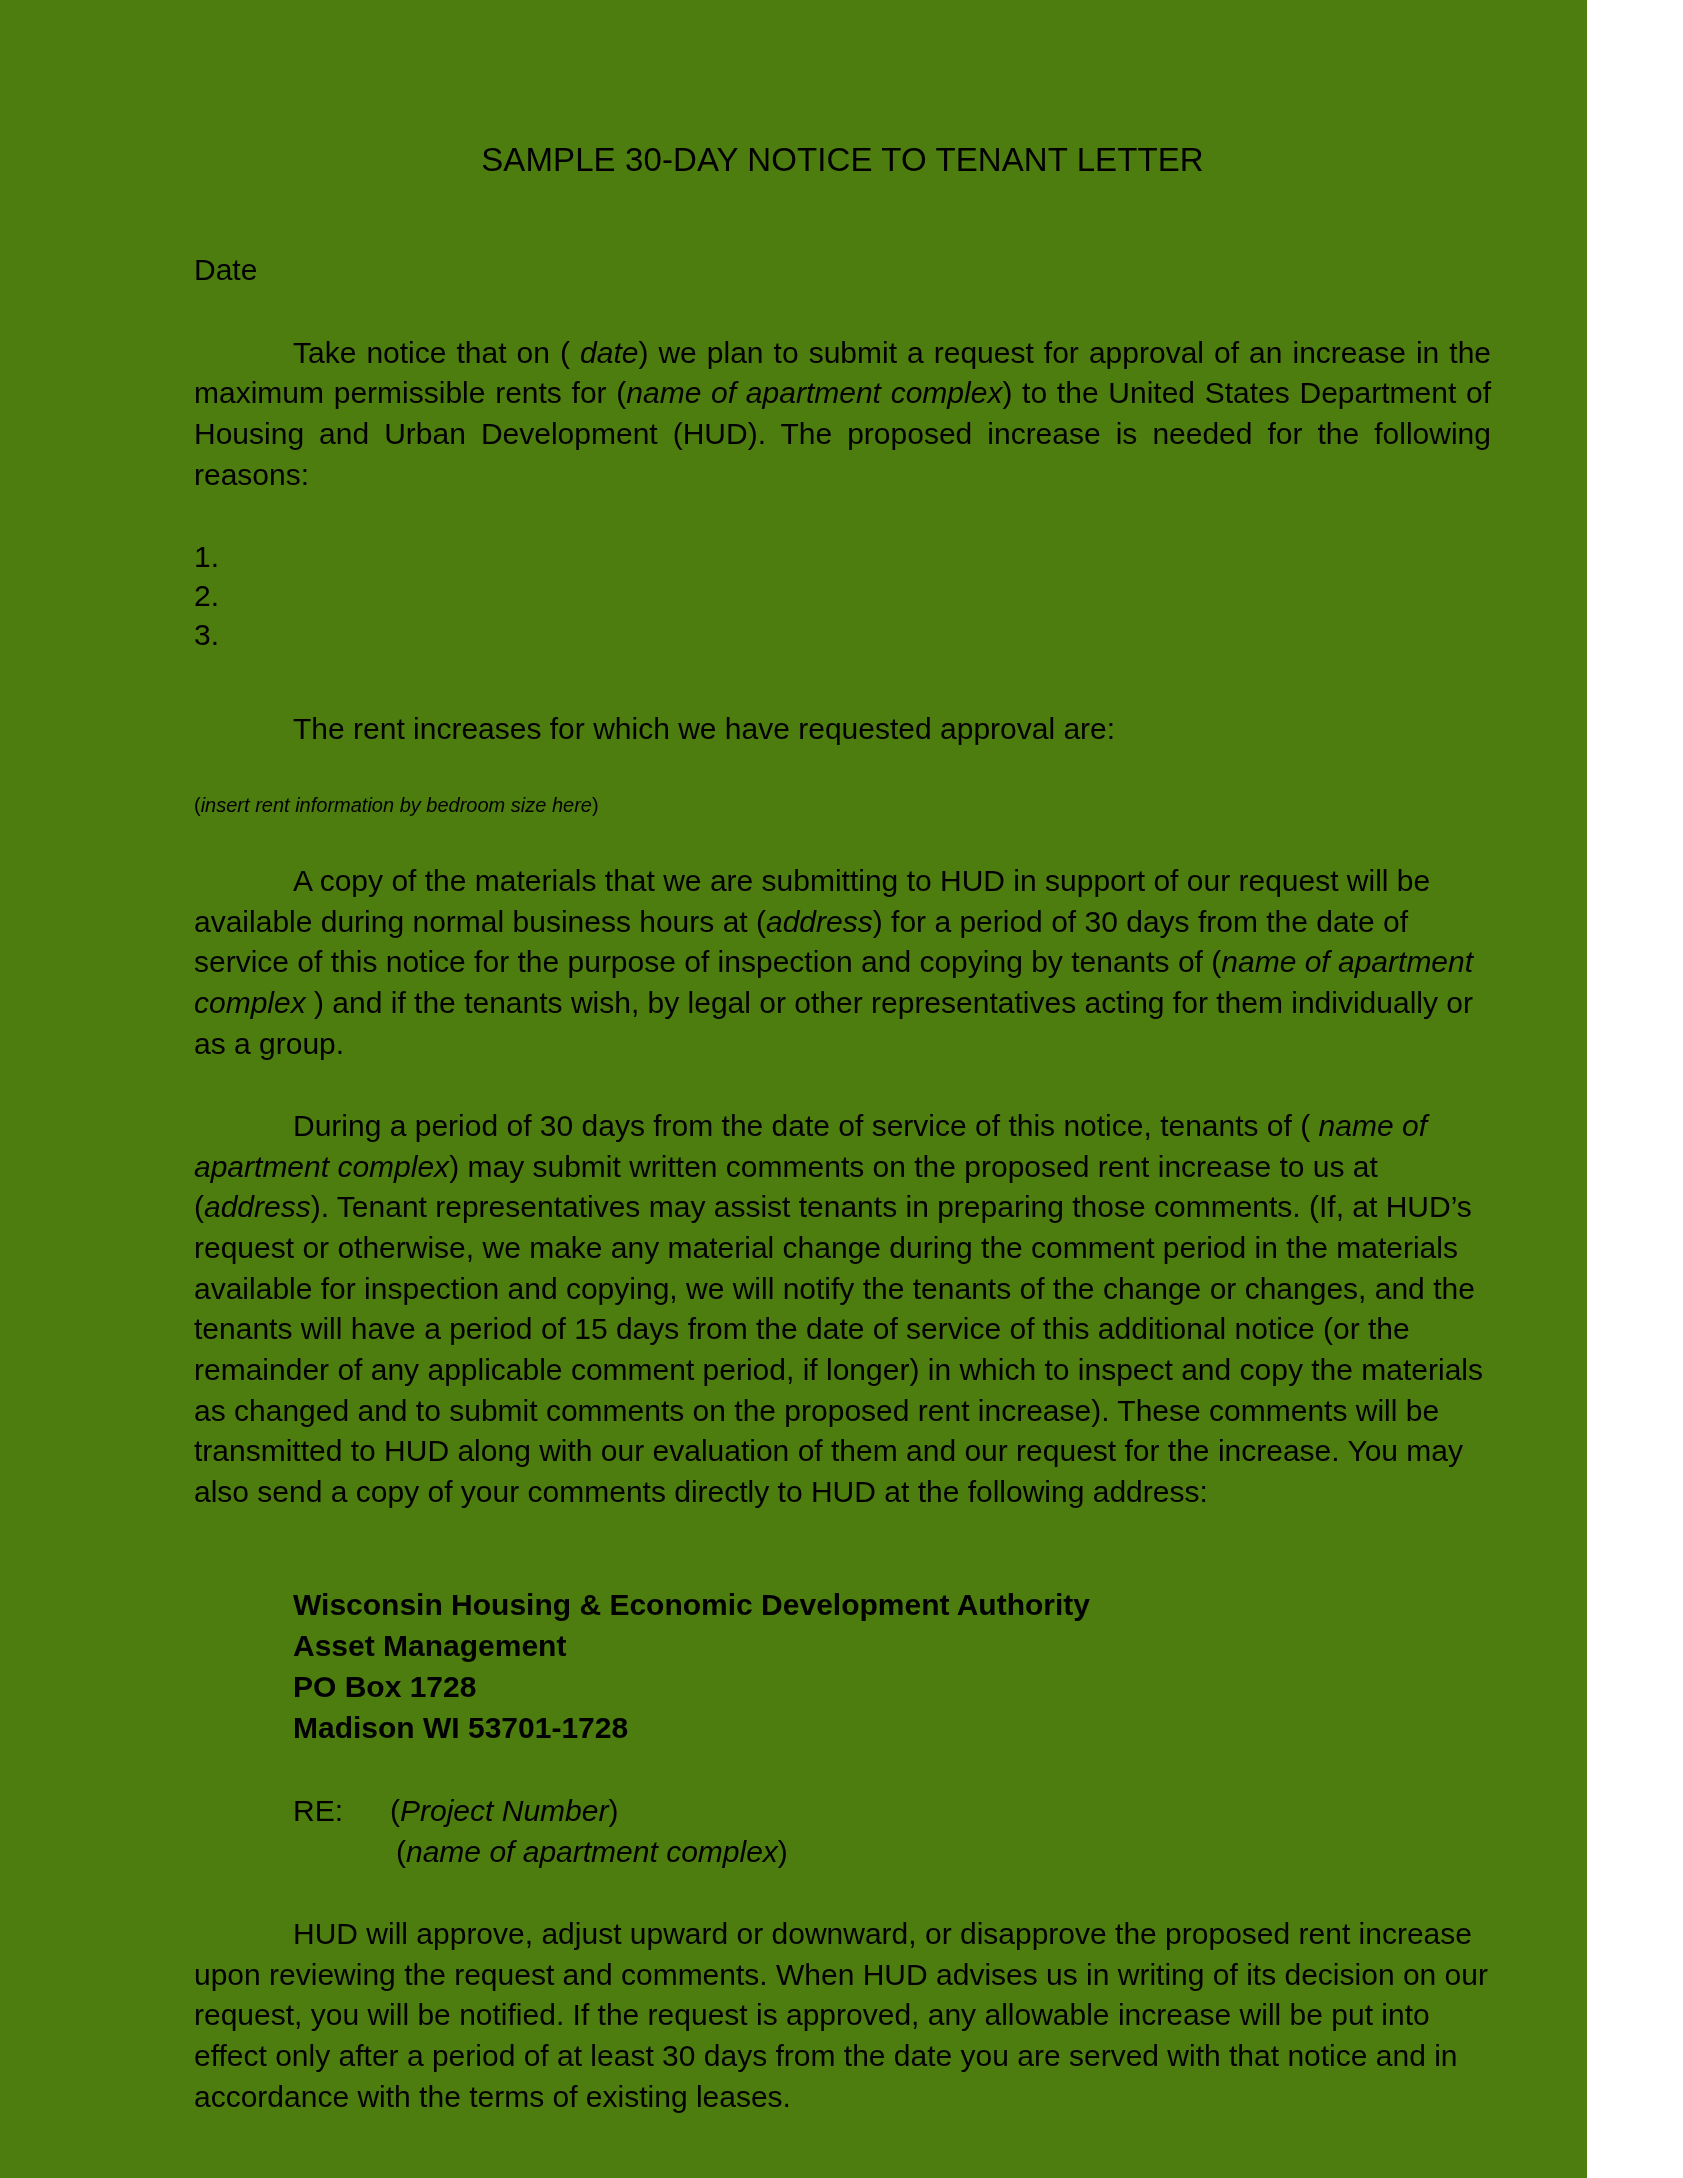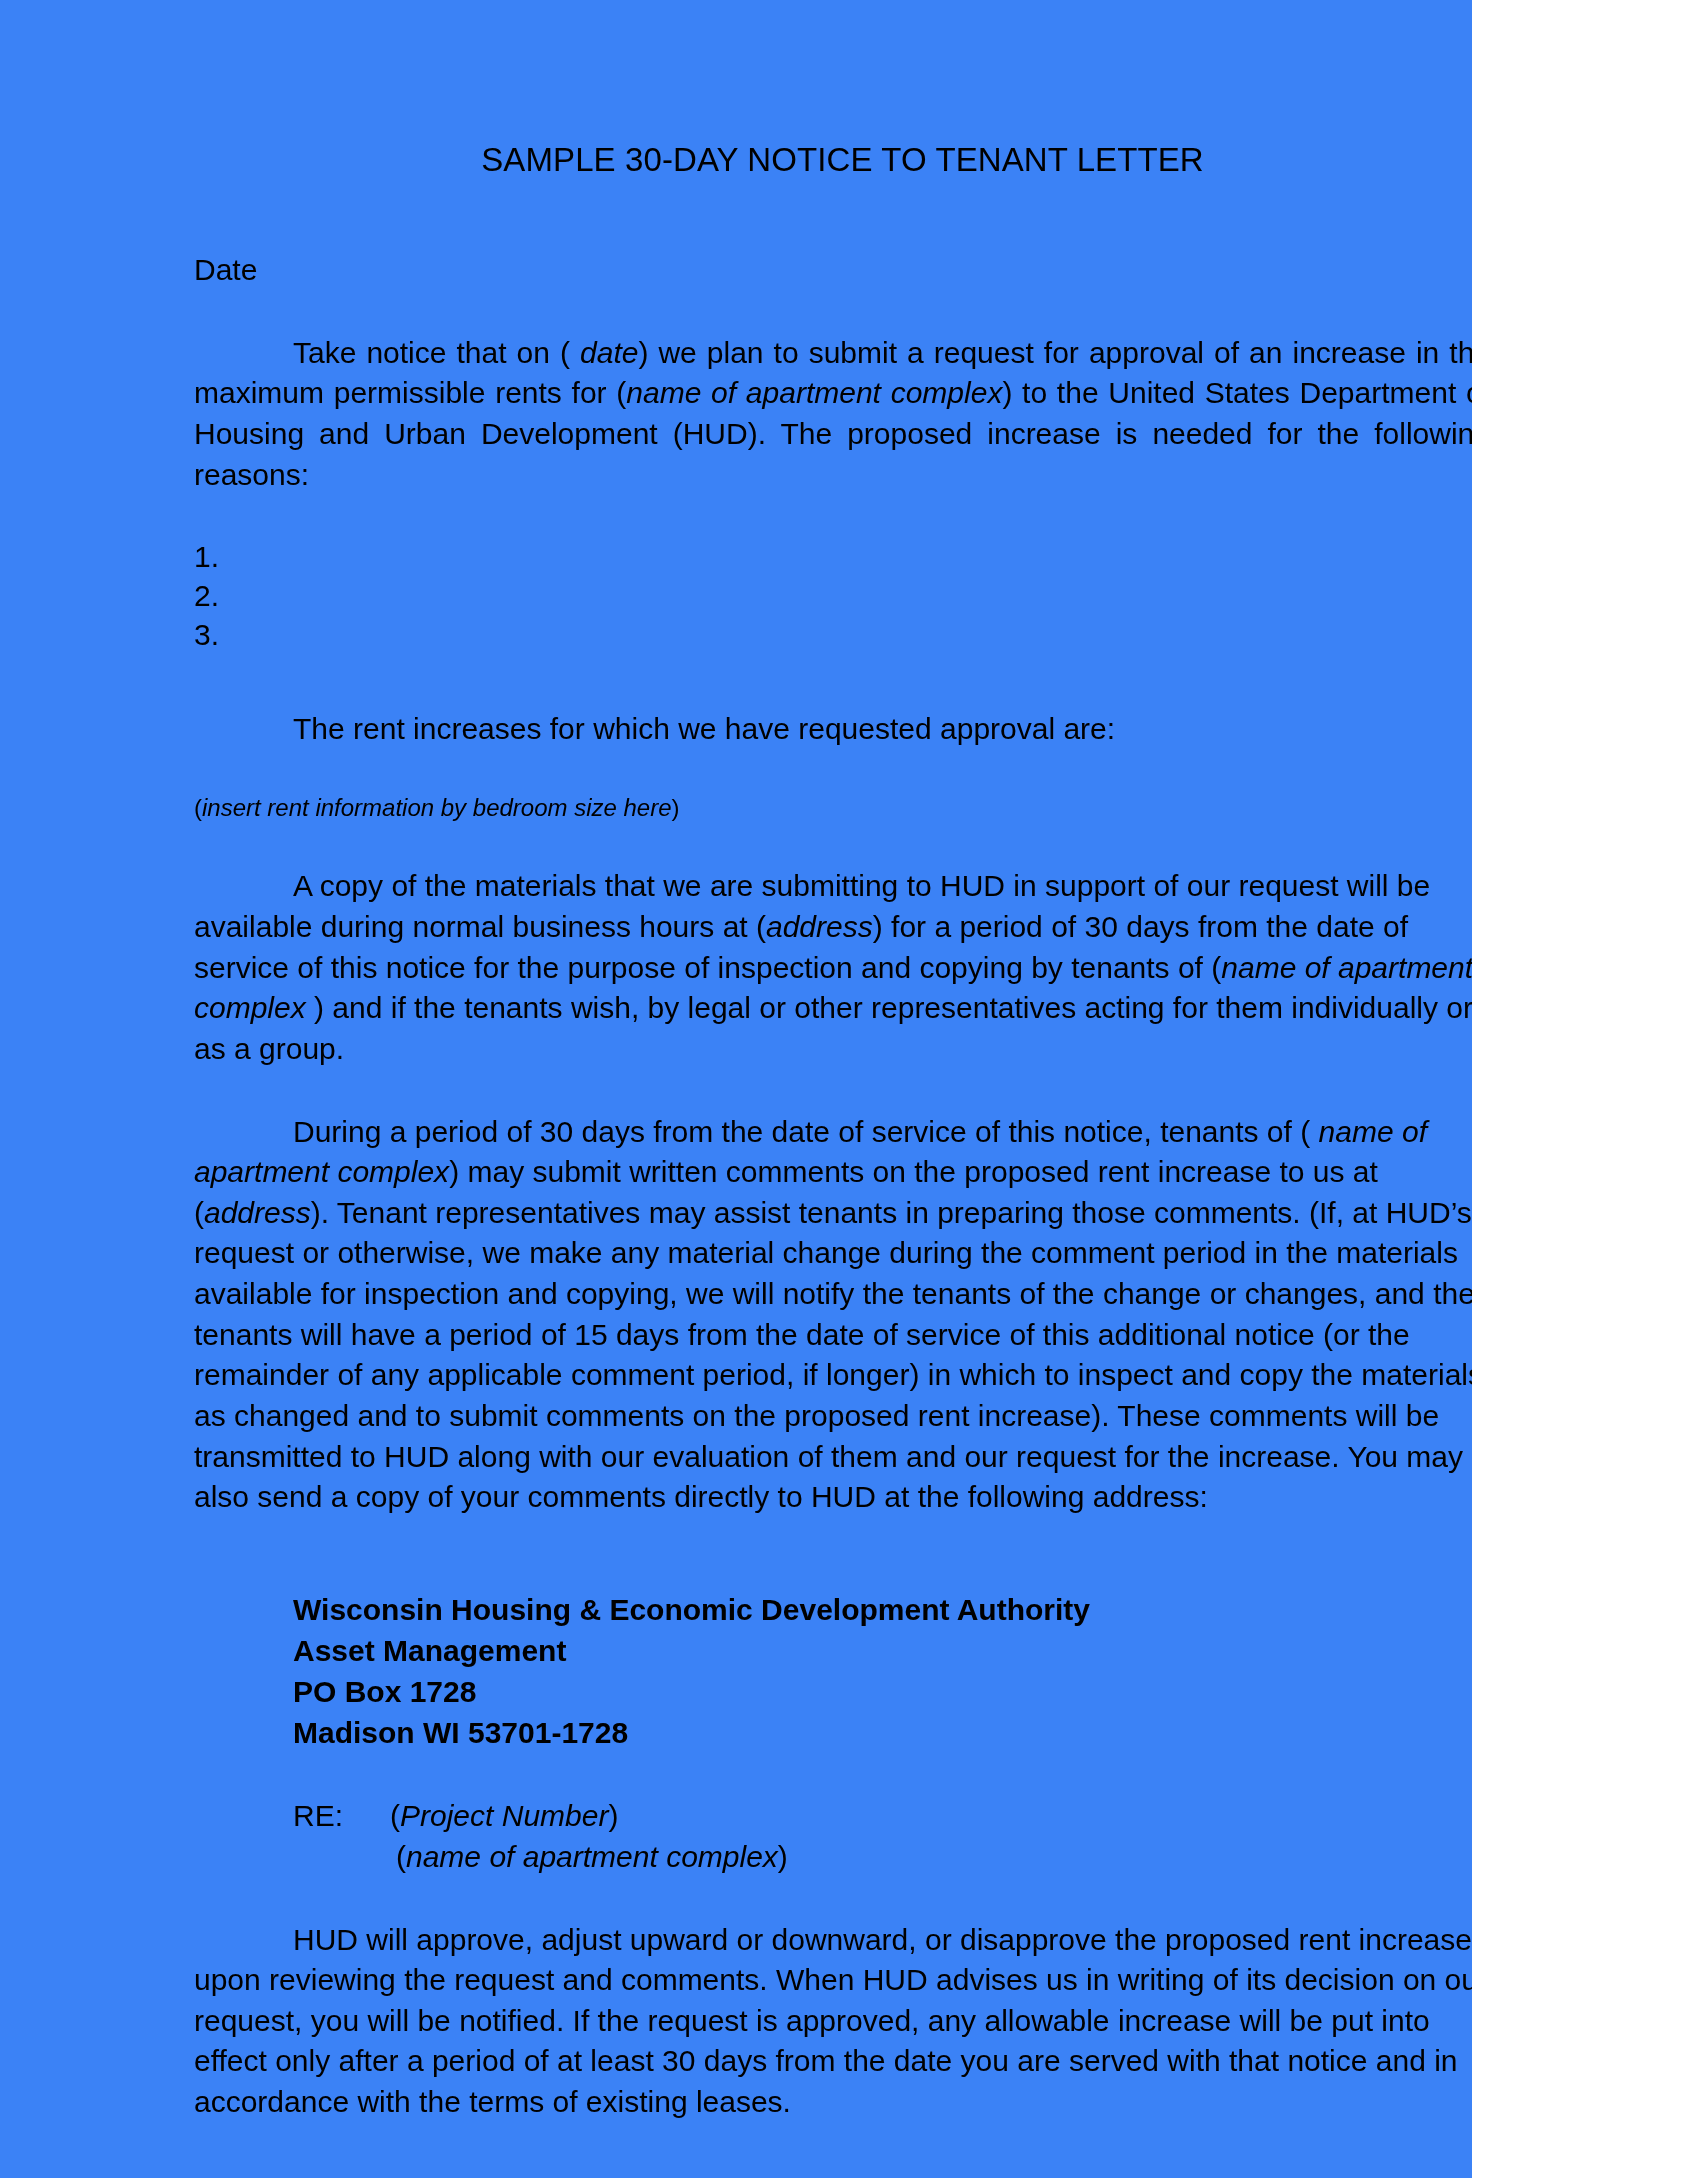--- a/index.html
+++ b/index.html
@@ -6,23 +6,23 @@
     margin: 0;
     padding: 0;
     background: #ffffff;
   }
   body {
     font-family: "Liberation Sans", sans-serif;
     color: #000000;
   }
   .page {
     position: relative;
-    width: 1472px;
+    width: 1587px;
     height: 2178px;
-    background: #3b82f6;
+    background: #4d7c0f;
     box-sizing: border-box;
     padding: 0;
     overflow: hidden;
   }
   .content {
     position: absolute;
     left: 194px;
     top: 0;
     width: 1297px;
     font-size: 30px;
@@ -62,21 +62,21 @@
   }
   .numbered div { padding: 0; }
   .rent-head {
     margin: 0;
     font-size: 30px;
     white-space: pre;
     padding-left: 99px;
   }
   .rent-note {
     margin: 0;
-    font-size: 24px;
+    font-size: 20px;
   }
   i, .ital { font-style: italic; }
   .addr-block {
     margin: 0;
     padding-left: 99px;
     font-size: 30px;
     line-height: 1.37;
   }
   .addr-block div { white-space: pre; font-weight: bold; }
   .re-block {

